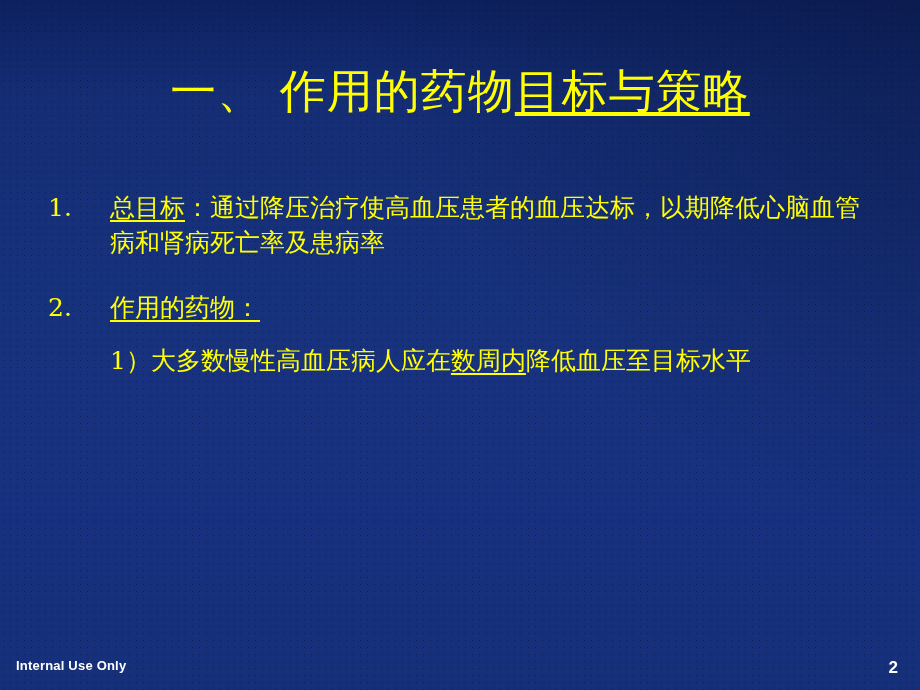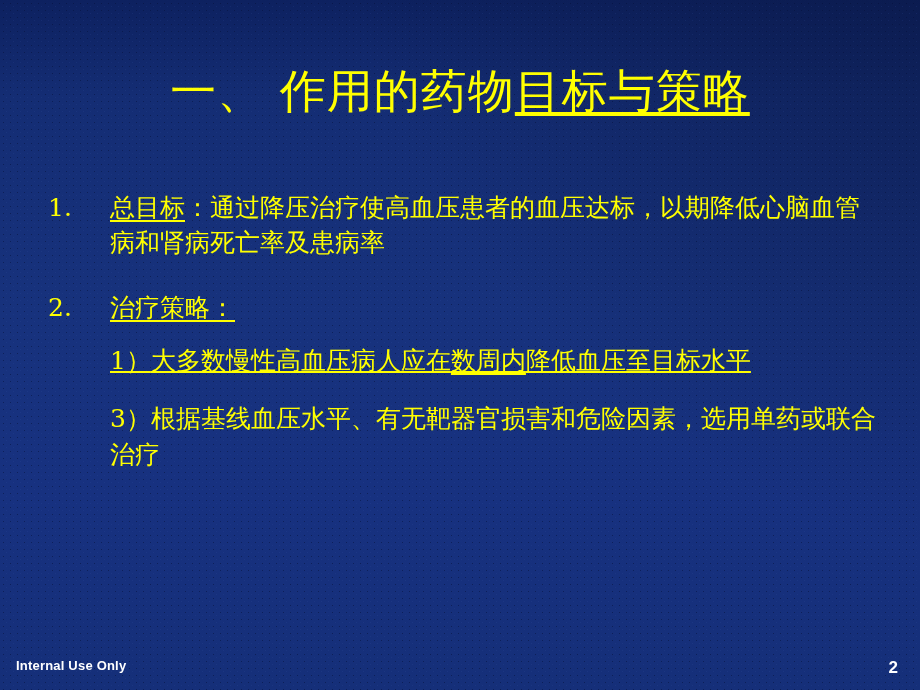--- a/index.html
+++ b/index.html
@@ -81,21 +81,21 @@
     position: relative;
     padding-left: 64px;
     font-size: 25px;
     line-height: 36px;
     margin-bottom: 22px;
   }
 
   .u { text-decoration: underline; text-underline-offset: 4px; }
 
   .sp-1 { margin-top: 30px; }
-  .sp-2 { margin-top: 16px; text-decoration: underline; }
+  .sp-2 { margin-top: 16px; }
 
   
   .footer-left {
     position: absolute;
     left: 16px;
     bottom: 17px;
     color: #ffffff;
     font-family: "Liberation Sans", sans-serif;
     font-size: 13px;
     font-weight: bold;
@@ -124,31 +124,28 @@
       <span>一、 作用的药物</span><span class="u">目标与策略</span>
     </div>
 
     <div class="body">
 
       <div class="lvl1">
         <span class="marker">1.</span><span class="u">总目标</span><span>：通过降压治疗使高血压患者的血压达标，以期降低心脑血管病和肾病死亡率及患病率</span>
       </div>
 
       <div class="lvl1 sp-1">
-        <span class="marker">2.</span><span class="u">治疗策略：</span><span></span>
+        <span class="marker">2.</span><span class="u">作用的药物：</span><span></span>
       </div>
 
       <div class="lvl2 sp-2">
         <span class="marker">1）</span><span>大多数慢性高血压病人应在</span><span class="u">数周内</span><span>降低血压至目标水平</span>
       </div>
 
 
-      <div class="lvl2">
-        <span class="marker">3）</span><span>根据基线血压水平、有无靶器官损害和危险因素，选用单药或联合治疗</span><span class="u"></span><span></span>
-      </div>
 
     </div>
 
     <div class="footer-left">Internal Use Only</div>
     <div class="footer-page">2</div>
 
   </div>
 </div>
 
 </body></html>

